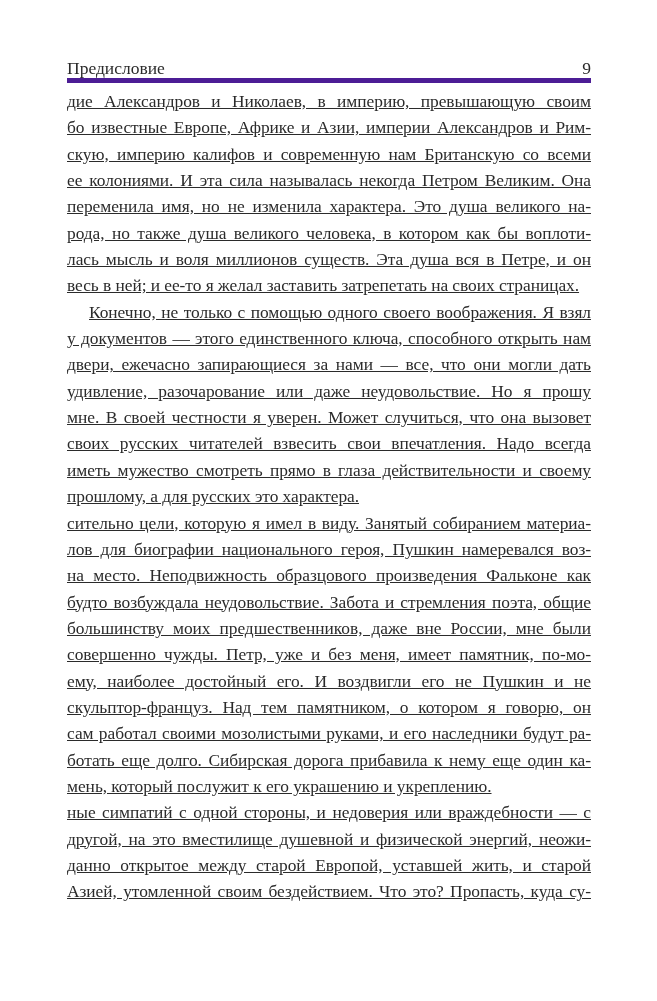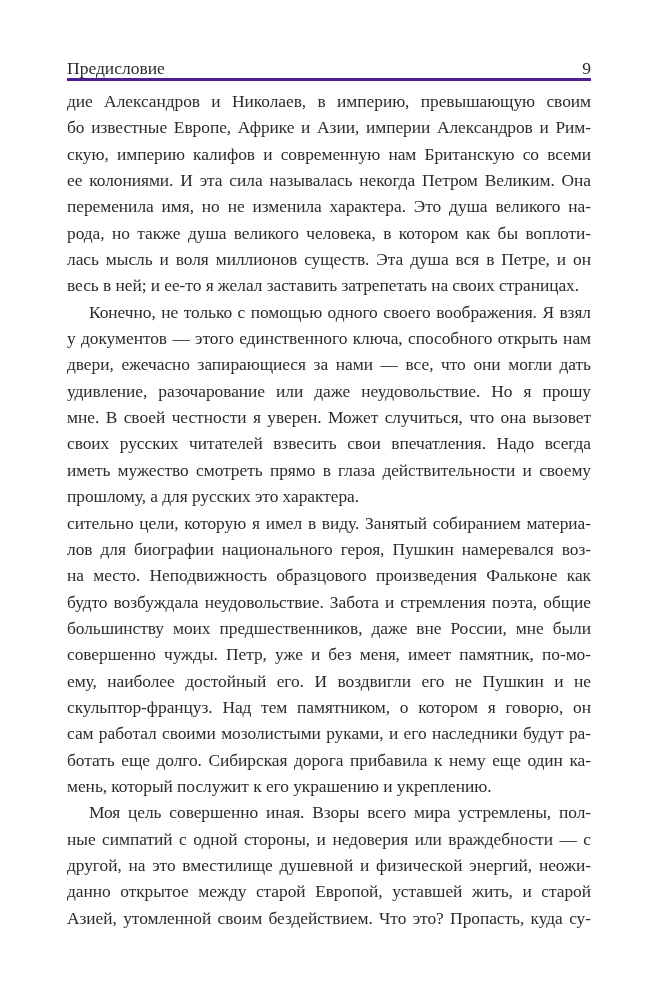--- a/index.html
+++ b/index.html
@@ -6,30 +6,31 @@
   body {
     width: 657px; height: 1001px; background: #ffffff; overflow: hidden;
     position: relative;
     font-family: "Liberation Serif", "DejaVu Serif", serif;
     color: #2b2b2b;
   }
   .page { position: absolute; left: 67px; top: 0; width: 524px; }
   .running-head {
     position: absolute; top: 58px; left: 0; width: 524px; height: 20px;
     font-size: 17.5px; line-height: 20px;
-    border-bottom: 3px solid #4c1d95;
+    border-bottom: 5px solid #4c1d95;
   }
   .running-head .title { position: absolute; left: 0; top: 0; }
   .running-head .num { position: absolute; right: 0; top: 0; }
   .body-text { position: absolute; top: 88px; left: 0; width: 524px; }
   .line {
     display: block; height: 26.35px; line-height: 26.35px;
     font-size: 17.4px; white-space: nowrap;
     text-align: justify; text-align-last: justify;
     letter-spacing: -0.05px;
+    text-decoration: underline;
   }
   .line.last { text-align-last: left; }
   .line.indent { padding-left: 22px; }
 </style>
 </head>
 <body>
 
 <div class="page">
   <div class="running-head">
     <span class="title">Предисловие</span>
@@ -56,19 +57,18 @@
       <span class="line">лов для биографии национального героя, Пушкин намеревался воз-</span>
       <span class="line">на место. Неподвижность образцового произведения Фальконе как</span>
       <span class="line">будто возбуждала неудовольствие. Забота и стремления поэта, общие</span>
       <span class="line">большинству моих предшественников, даже вне России, мне были</span>
       <span class="line">совершенно чужды. Петр, уже и без меня, имеет памятник, по-мо-</span>
       <span class="line">ему, наиболее достойный его. И воздвигли его не Пушкин и не</span>
       <span class="line">скульптор-француз. Над тем памятником, о котором я говорю, он</span>
       <span class="line">сам работал своими мозолистыми руками, и его наследники будут ра-</span>
       <span class="line">ботать еще долго. Сибирская дорога прибавила к нему еще один ка-</span>
       <span class="line last">мень, который послужит к его украшению и укреплению.</span>
-      <span class="line indent">Моя цель совершенно иная. Взоры всего мира устремлены, пол-</span>
       <span class="line">ные симпатий с одной стороны, и недоверия или враждебности — с</span>
       <span class="line">другой, на это вместилище душевной и физической энергий, неожи-</span>
       <span class="line">данно открытое между старой Европой, уставшей жить, и старой</span>
       <span class="line">Азией, утомленной своим бездействием. Что это? Пропасть, куда су-</span>
     </div>
 </div>
 
 </body></html>

